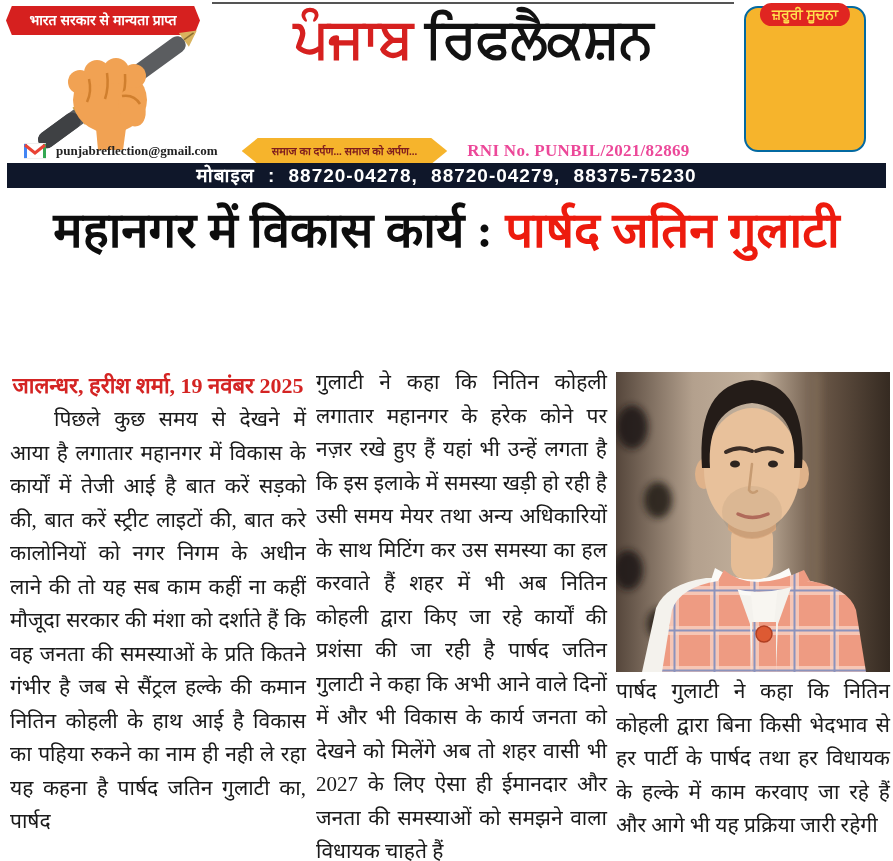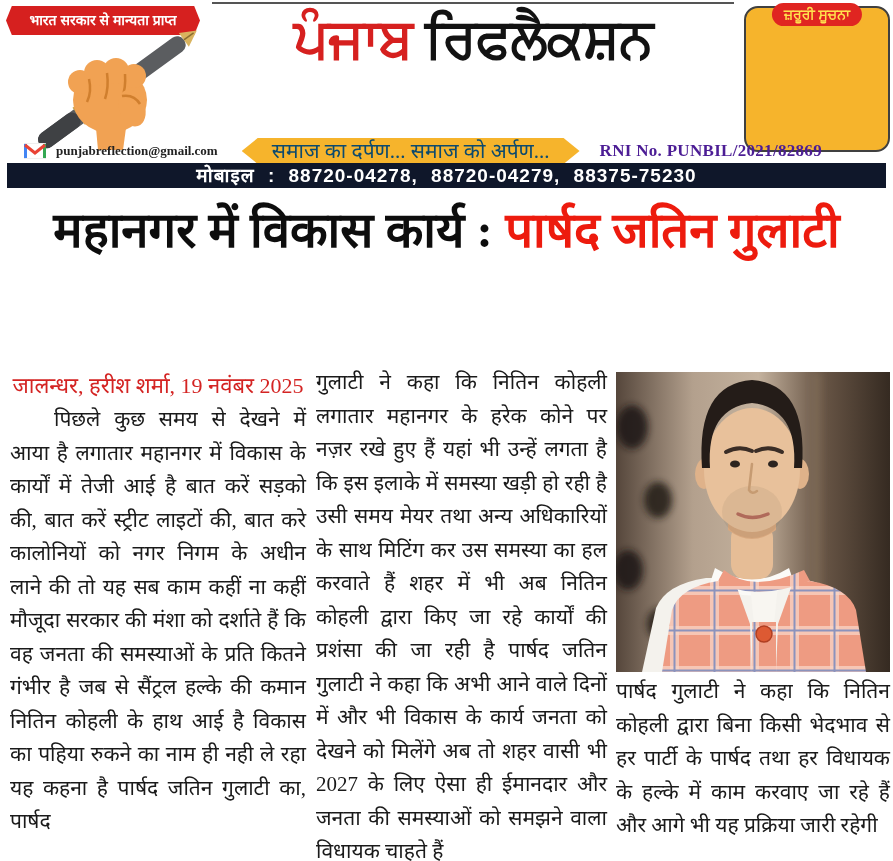--- a/index.html
+++ b/index.html
@@ -12,52 +12,52 @@
           clip-path:polygon(3% 0,97% 0,100% 50%,97% 100%,3% 100%,0 50%);}
   .logo{position:absolute;left:16px;top:24px;width:196px;height:126px;}
   .titleblock{position:absolute;left:206px;top:2px;width:534px;text-align:center;}
   .title-line{font-weight:bold;white-space:nowrap;letter-spacing:-1px;}
   .title-hi{font-size:56px;line-height:70px;}
   .title-divider{border:0;border-top:2px solid #555;margin:0 6px;}
   .title-pa{font-size:55px;line-height:70px;}
   .red-txt{color:#d6201f;}
   .blk-txt{color:#121212;}
 
-  .notice{position:absolute;left:744px;top:6px;width:146px;height:146px;background:#f6b42c;
-          border:2px solid #404040;border-radius:14px;box-sizing:border-box;}
+  .notice{position:absolute;left:744px;top:6px;width:122px;height:146px;background:#f6b42c;
+          border:2px solid #0369a1;border-radius:14px;box-sizing:border-box;}
   .notice-title{position:absolute;left:50%;transform:translateX(-50%);top:-5px;background:#e02521;
           color:#ffe14d;font:bold 14px/23px "Liberation Sans",sans-serif;padding:0 12px;
           border-radius:13px;white-space:nowrap;}
   .notice-body{margin:21px 3px 0;font:bold 11.5px/15.5px "Liberation Sans",sans-serif;
           color:#162040;text-align:center;}
 
   .info-row{position:absolute;left:16px;top:138px;width:877px;height:26px;display:flex;align-items:center;}
   .gmail{width:22px;height:16px;margin-left:8px;flex:none;}
   .email{font:bold 13px "Liberation Serif",serif;margin-left:10px;color:#222;}
-  .tagline{margin-left:24px;background:#f6b42c;color:#0c4a6e;font-weight:normal;font-size:21px;
+  .tagline{margin-left:24px;background:#f6b42c;color:#7f1d1d;font-weight:bold;font-size:11px;
           line-height:26px;padding:0 30px;clip-path:polygon(0 50%,16px 0,calc(100% - 16px) 0,100% 50%,calc(100% - 16px) 100%,16px 100%);
           white-space:nowrap;}
-  .rni{margin-left:20px;font:bold 17px "Liberation Serif",serif;color:#4c1d95;letter-spacing:.3px;white-space:nowrap;}
+  .rni{margin-left:20px;font:bold 17px "Liberation Serif",serif;color:#ec4899;letter-spacing:.3px;white-space:nowrap;}
 
   .mobile-bar{position:absolute;left:7px;top:163px;width:879px;height:25px;background:#0f172a;
           color:#fff;font:bold 19px/25px "Liberation Sans",sans-serif;text-align:center;
           letter-spacing:1px;word-spacing:7px;}
 
   
   .headline{position:absolute;left:0;top:192px;width:893px;text-align:center;font-weight:bold;color:#0d0d0d;}
   .headline .hl{display:block;font-size:49px;line-height:77px;white-space:nowrap;}
   .headline .hl-red{color:#ed1b0e;}
 
   
   .col{position:absolute;top:366px;font-size:21px;line-height:33.5px;text-align:justify;color:#1a1a1a;}
   .col p{margin:0;}
   .col1{left:10px;width:296px;}
   .col2{left:316px;width:291px;}
   .col3{left:616px;width:274px;}
-  .dateline{color:#d42423;font-weight:normal;text-align:center;font-size:22px;line-height:35px;margin:2px 0 0;}
+  .dateline{color:#d42423;font-weight:bold;text-align:center;font-size:22px;line-height:35px;margin:2px 0 0;}
   .col1 p{text-indent:44px;}
   .photo{width:274px;height:300px;margin:6px 0 3px;display:block;}
 </style>
 </head>
 <body>
 
 <div class="page">
 
   <div class="ribbon">भारत सरकार से मान्यता प्राप्त</div>
 

